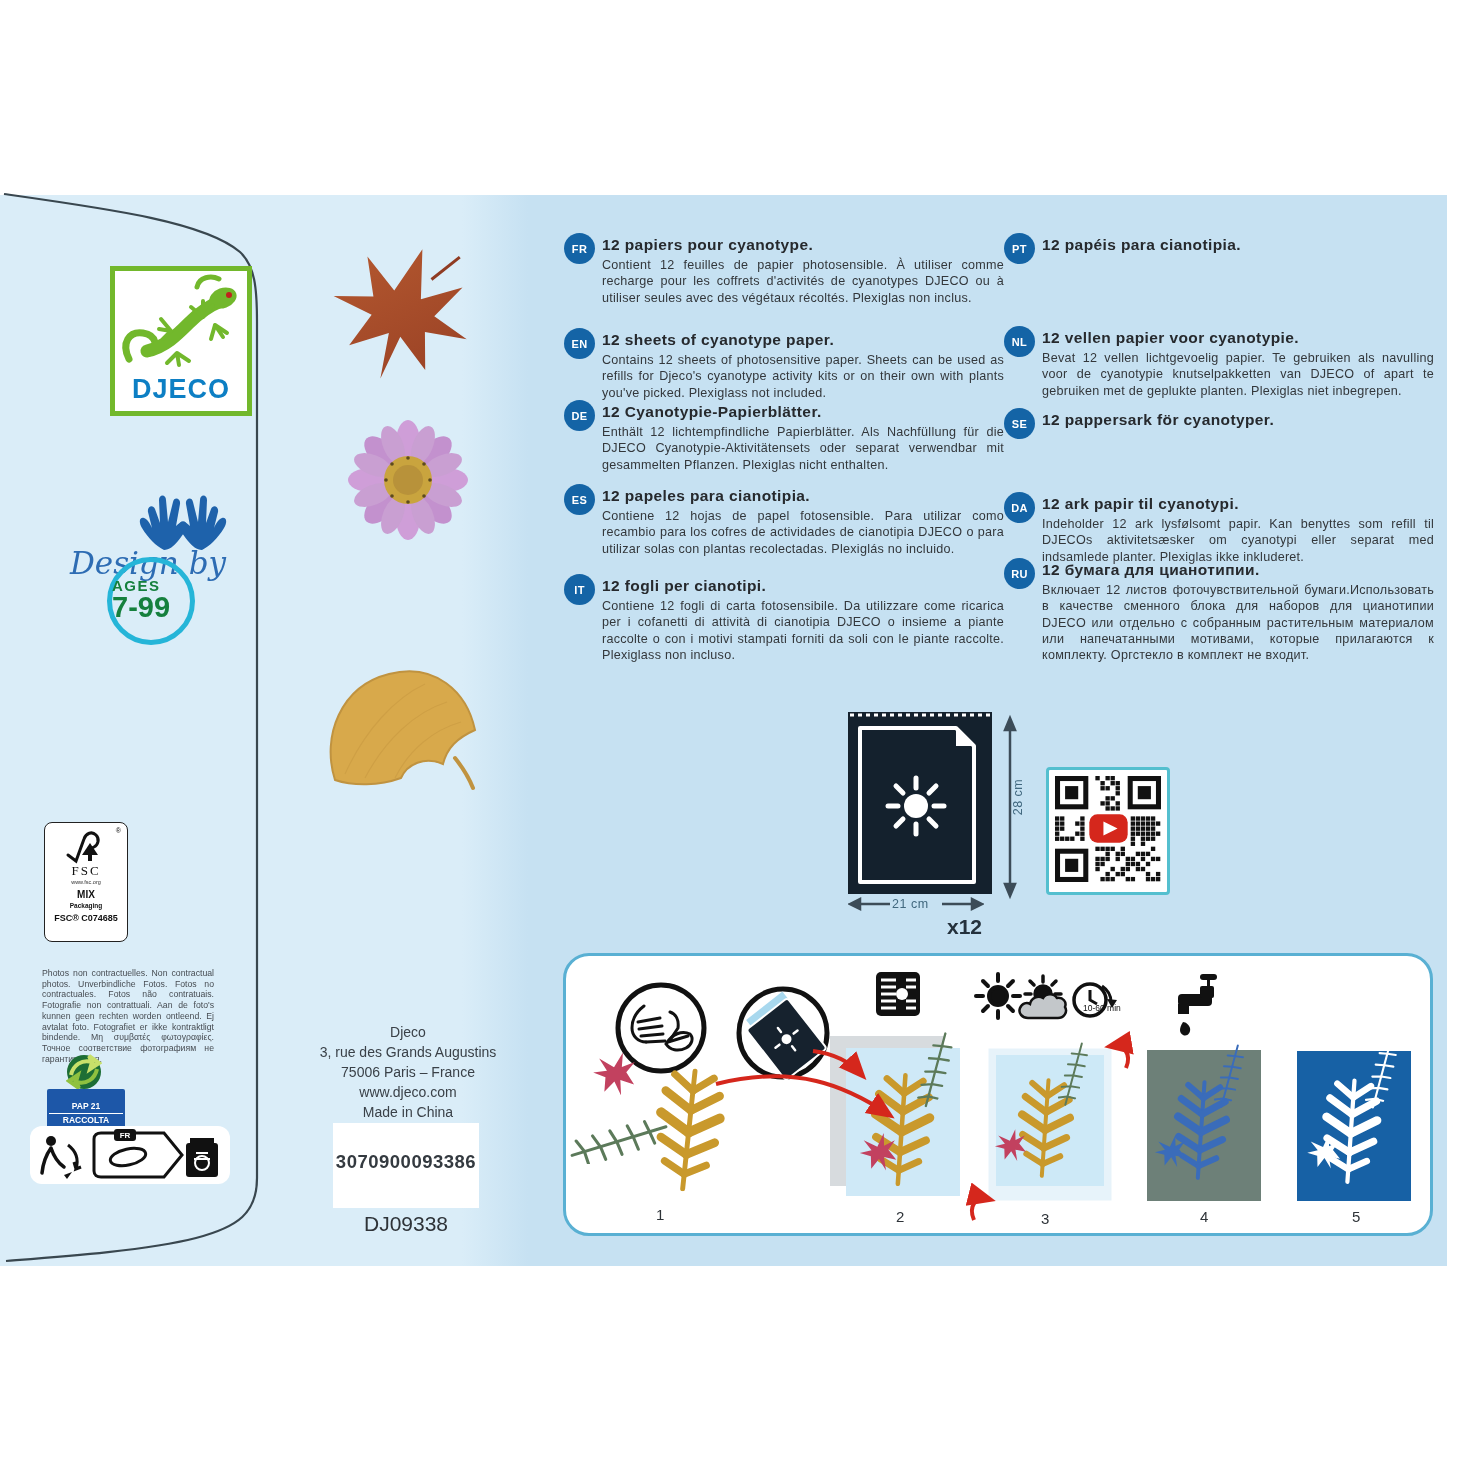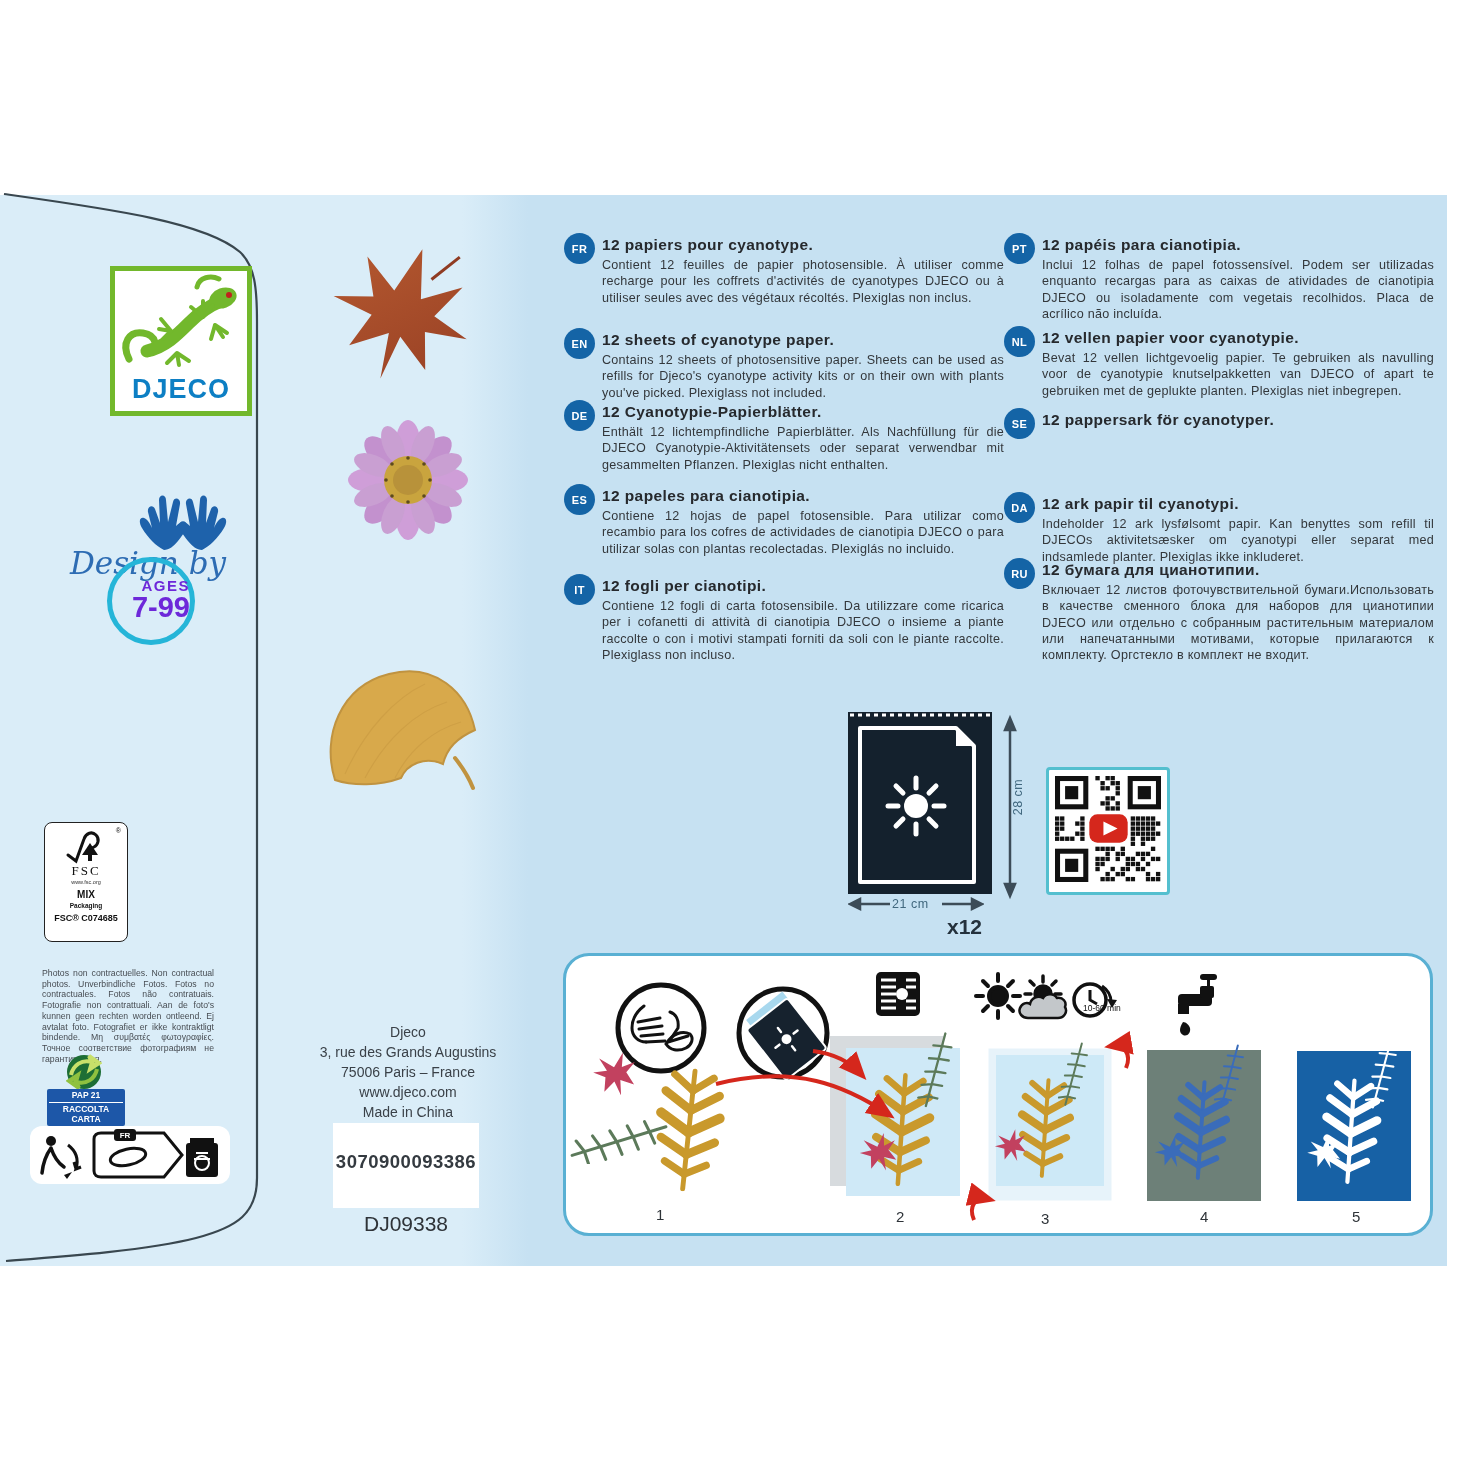--- a/index.html
+++ b/index.html
@@ -16,37 +16,37 @@
          background:#1464a6;color:#fff;font-size:11px;font-weight:bold;letter-spacing:.4px;
          display:flex;align-items:center;justify-content:center;}
   .lang-title{margin:0 0 3px 0;font-size:15.5px;font-weight:bold;color:#26292d;letter-spacing:.4px;}
   .lang-body{margin:0;font-size:12.6px;line-height:1.3;text-align:justify;color:#33373b;letter-spacing:.25px;}
   
   #djeco-box{left:110px;top:266px;width:142px;height:150px;background:#fff;border:5px solid #72b82c;box-sizing:border-box;}
   #djeco-word{left:0;right:0;bottom:6px;text-align:center;font-size:27px;font-weight:bold;color:#0d7fc4;letter-spacing:1px;}
   #design-script{left:70px;top:545px;width:220px;text-align:left;font-family:"DejaVu Serif","Liberation Serif",serif;
                  font-style:italic;font-size:31px;color:#2d6cb3;}
   #ages-circle{left:107px;top:557px;width:88px;height:88px;border:5px solid #25b5d8;border-radius:50%;background:transparent;
-               box-sizing:border-box;text-align:right;color:#6d28d9;}
+               box-sizing:border-box;text-align:left;color:#15803d;}
   #ages-label{margin-top:15px;font-size:15px;font-weight:bold;letter-spacing:1.5px;}
   #ages-range{font-size:29px;font-weight:bold;line-height:.9;}
   
   .dim-label{font-size:12.5px;color:#41687f;letter-spacing:.5px;}
   #count-label{left:947px;top:915px;font-size:21px;font-weight:bold;color:#24313c;}
   
   #fsc-box{left:44px;top:822px;width:84px;height:120px;background:#fff;border:1.6px solid #222;border-radius:8px;
            text-align:center;color:#111;box-sizing:border-box;}
   .fsc-acronym{font-family:"Liberation Serif","DejaVu Serif",serif;font-size:13px;letter-spacing:2px;margin-top:-2px;}
   .fsc-url{font-size:5.5px;color:#333;}
   .fsc-mix{font-size:10px;font-weight:bold;margin-top:4px;}
   .fsc-pack{font-size:6.5px;font-weight:bold;margin-top:2px;}
   .fsc-lic{font-size:9px;font-weight:bold;margin-top:4px;}
   #photos-text{left:42px;top:968px;width:172px;font-size:8.7px;line-height:1.23;color:#474c52;text-align:justify;}
   #pap-badge{left:47px;top:1089px;width:74px;background:#1d57a8;color:#fff;text-align:center;border-radius:2px;
-             font-size:8.5px;font-weight:bold;line-height:1.25;padding:1px 2px;}
+             font-size:8.5px;font-weight:bold;line-height:1.25;padding:12px 2px;}
   #pap-badge .pap-line{border-bottom:1px solid #fff;padding-bottom:1px;margin-bottom:1px;}
   #address{left:308px;top:1022px;width:200px;text-align:center;font-size:14px;line-height:1.43;color:#3a4148;}
   #barcode-box{left:333px;top:1123px;width:146px;height:85px;background:#fff;text-align:center;}
   #barcode-number{margin-top:28px;font-size:18.5px;color:#343a40;letter-spacing:.5px;font-weight:bold;}
   #reference{left:333px;top:1212px;width:146px;text-align:center;font-size:21px;color:#2e3338;}
   
   #instr{left:563px;top:953px;width:870px;height:283px;background:#fff;border:3px solid #59b0d3;border-radius:26px;box-sizing:border-box;padding-left:16px;}
   .stepnum{position:absolute;font-size:15px;color:#2e3338;}
   #duration{position:absolute;left:517px;top:47px;font-size:8.5px;color:#111;}
   svg{display:block;}
@@ -178,21 +178,20 @@
   </div>
   <div class="lang-block" style="left:602px;top:577px;">
     <span class="badge">IT</span>
     <h3 class="lang-title">12 fogli per cianotipi.</h3>
     <p class="lang-body">Contiene 12 fogli di carta fotosensibile. Da utilizzare come ricarica per i cofanetti di attività di cianotipia DJECO o insieme a piante raccolte o con i motivi stampati forniti da soli con le piante raccolte. Plexiglass non incluso.</p>
   </div>
 
   <div class="lang-block right" style="left:1042px;top:236px;">
     <span class="badge">PT</span>
     <h3 class="lang-title">12 papéis para cianotipia.</h3>
-    <p class="lang-body">Inclui 12 folhas de papel fotossensível. Podem ser utilizadas enquanto recargas para as caixas de atividades de cianotipia DJECO ou isoladamente com vegetais recolhidos. Placa de acrílico não incluída.</p>
   </div>
   <div class="lang-block right" style="left:1042px;top:329px;">
     <span class="badge">NL</span>
     <h3 class="lang-title">12 vellen papier voor cyanotypie.</h3>
     <p class="lang-body">Bevat 12 vellen lichtgevoelig papier. Te gebruiken als navulling voor de cyanotypie knutselpakketten van DJECO of apart te gebruiken met de geplukte planten. Plexiglas niet inbegrepen.</p>
   </div>
   <div class="lang-block right" style="left:1042px;top:411px;">
     <span class="badge">SE</span>
     <h3 class="lang-title">12 pappersark för cyanotyper.</h3>
   </div>

